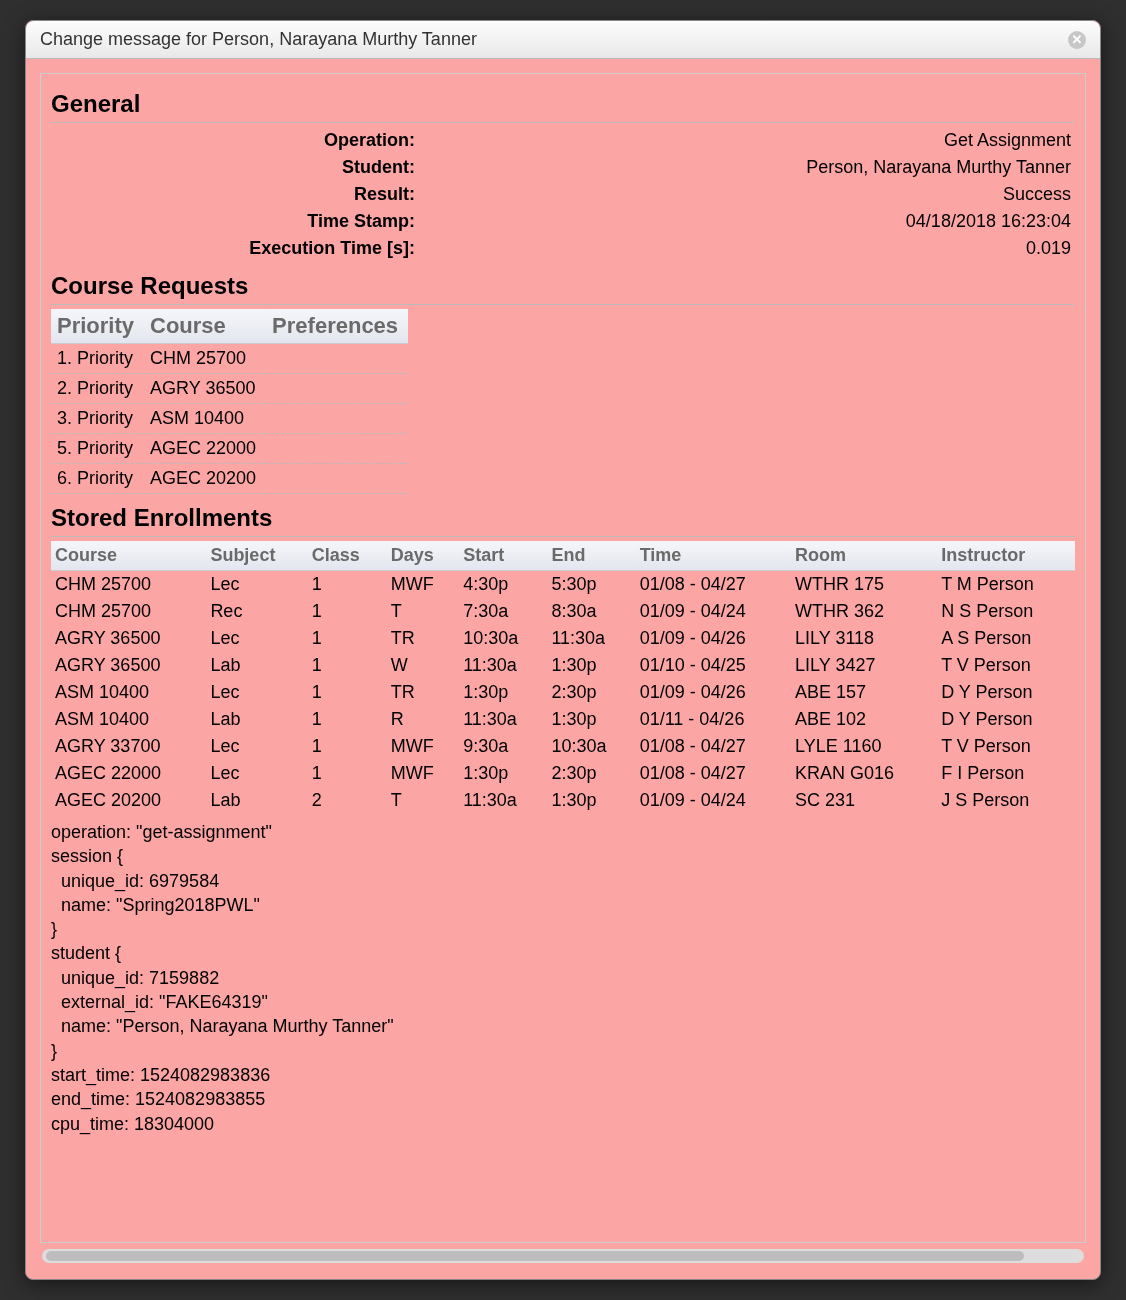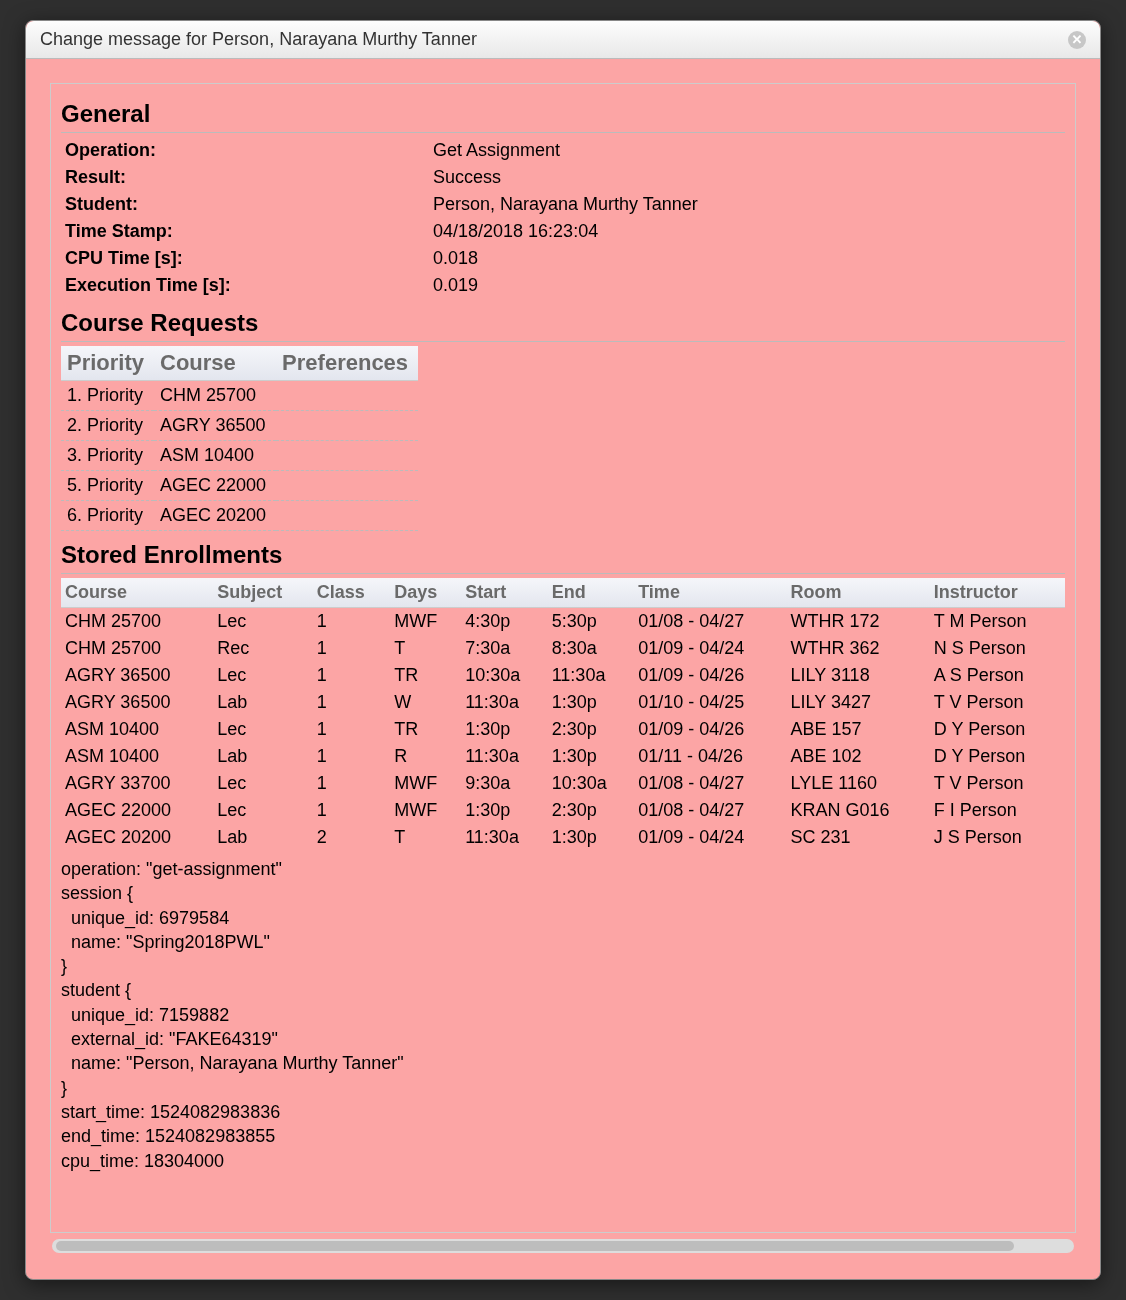--- a/index.html
+++ b/index.html
@@ -58,21 +58,21 @@
     background: #c7c7c7;
     color: #fff;
     font-size: 13px;
     line-height: 18px;
     text-align: center;
     cursor: pointer;
     font-weight: bold;
   }
   .dialog-body {
     flex: 1;
-    padding: 24px;
+    padding: 14px;
     overflow: hidden;
     display: flex;
     flex-direction: column;
   }
   .content-scroll {
     flex: 1;
     border: 1px solid #ccc;
     padding: 6px 10px 6px 10px;
     overflow-y: scroll;
     overflow-x: auto;
@@ -98,20 +98,21 @@
   h2.section {
     font-size: 24px;
     font-weight: bold;
     margin: 10px 0 4px 0;
     border-bottom: 1px solid #bbb;
     padding-bottom: 4px;
   }
   table.kv {
     border-collapse: collapse;
     width: 100%;
+    text-align: right;
   }
   table.kv td {
     padding: 3px 4px;
     vertical-align: top;
     font-size: 18px;
   }
   table.kv td.k {
     font-weight: bold;
     width: 360px;
   }
@@ -188,34 +189,30 @@
     <div class="content-scroll">
 
       <h2 class="section">General</h2>
       <table class="kv">
         <tbody>
             <tr>
               <td class="k">Operation:</td>
               <td>Get Assignment</td>
             </tr>
         <tr>
+              <td class="k">Student:</td>
+              <td>Person, Narayana Murthy Tanner</td>
+            </tr>
+        <tr>
               <td class="k">Result:</td>
               <td>Success</td>
-            </tr>
-        <tr>
-              <td class="k">Student:</td>
-              <td>Person, Narayana Murthy Tanner</td>
             </tr>
         <tr>
               <td class="k">Time Stamp:</td>
               <td>04/18/2018 16:23:04</td>
-            </tr>
-        <tr>
-              <td class="k">CPU Time [s]:</td>
-              <td>0.018</td>
             </tr>
         <tr>
               <td class="k">Execution Time [s]:</td>
               <td>0.019</td>
             </tr>
       </tbody>
         </table>
 
       <h2 class="section">Course Requests</h2>
       <table class="req">
@@ -272,21 +269,21 @@
         </thead>
         <tbody id="enr-body">
             <tr>
               <td>CHM 25700</td>
               <td>Lec</td>
               <td>1</td>
               <td>MWF</td>
               <td>4:30p</td>
               <td>5:30p</td>
               <td>01/08 - 04/27</td>
-              <td>WTHR 172</td>
+              <td>WTHR 175</td>
               <td>T M Person</td>
             </tr>
             <tr>
               <td>CHM 25700</td>
               <td>Rec</td>
               <td>1</td>
               <td>T</td>
               <td>7:30a</td>
               <td>8:30a</td>
               <td>01/09 - 04/24</td>

